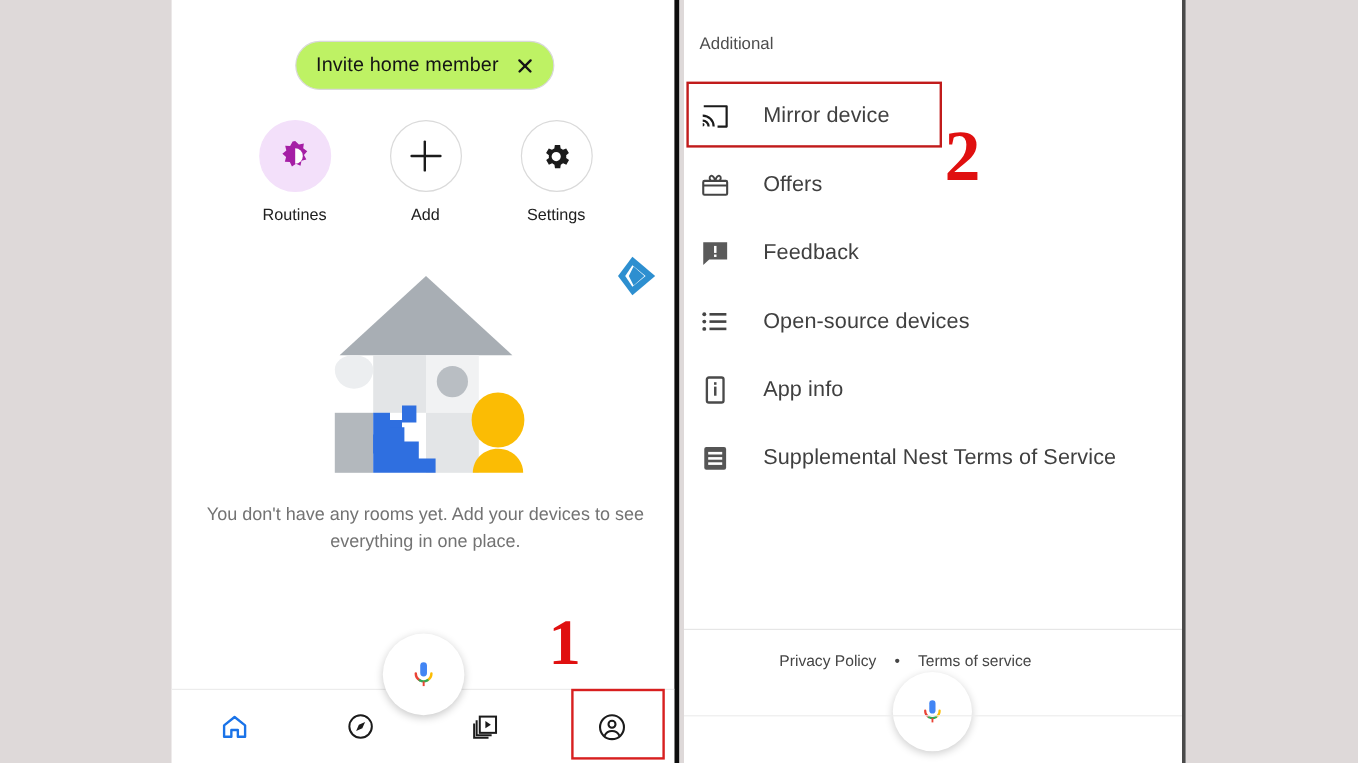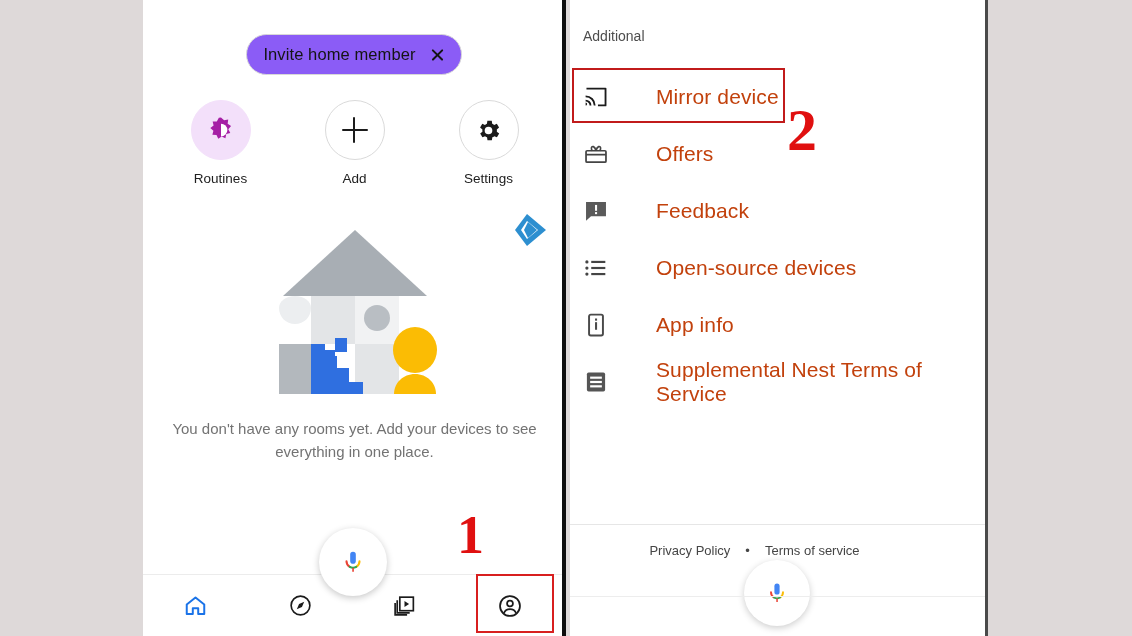--- a/index.html
+++ b/index.html
@@ -16,36 +16,36 @@
     position: absolute; top: 0; height: 636px;
     background: #ffffff; overflow: hidden;
   }
   #left-panel  { left: 143px; width: 423px; border-right: 4px solid #0d0d0d; }
   #right-panel { left: 570px; width: 418px; border-right: 3px solid #4a4a4a; }
 
   
   .chip {
     position: absolute; left: 103px; top: 34px;
     width: 216px; height: 41px; border-radius: 21px;
-    border: 1px solid #d8d8d8; background: #8b5cf6;
+    border: 1px solid #d8d8d8; background: #bef264;
     display: flex; align-items: center; justify-content: center; gap: 14px;
   }
   .chip-label { font-size: 16.5px; color: #141414; letter-spacing: .1px; }
   .chip-close { width: 15px; height: 15px; position: relative; flex: 0 0 auto; }
   .chip-close i {
     position: absolute; left: 0; top: 7px; width: 15px; height: 1.8px;
     background: #141414; border-radius: 1px;
   }
   .chip-close i:first-child { transform: rotate(45deg); }
   .chip-close i:last-child  { transform: rotate(-45deg); }
 
   
   .actions {
     position: absolute; left: 0; top: 100px; width: 423px;
-    display: flex; justify-content: center; gap: 68px;
+    display: flex; justify-content: center; gap: 43px;
   }
   .action { width: 66px; text-align: center; }
   .action-circle {
     width: 60px; height: 60px; border-radius: 50%;
     margin: 0 auto 11px; display: flex; align-items: center; justify-content: center;
     border: 1px solid #dadada; background: #fff;
   }
   .action-circle.filled { background: #f3e0fa; border-color: #f3e0fa; }
   .action-label { font-size: 13.5px; color: #202020; }
 
@@ -107,21 +107,21 @@
   
   #additional-label {
     position: absolute; left: 13px; top: 28px;
     font-size: 14px; color: #4d4d4d;
   }
   #menu { position: absolute; left: 0; top: 68px; width: 415px; }
   .menu-item {
     height: 57px; display: flex; align-items: center; padding-left: 13px; gap: 27px;
   }
   .menu-icon { width: 26px; height: 26px; flex: 0 0 auto; display: block; }
-  .menu-label { font-size: 21px; color: #c2410c; letter-spacing: .1px; margin-left: 20px; }
+  .menu-label { font-size: 18px; color: #404040; letter-spacing: .1px; }
   #mirror-highlight {
     position: absolute; left: 2px; top: 68px; width: 213px; height: 55px;
     border: 2.5px solid #c11b1b; pointer-events: none; z-index: 3;
   }
   #menu-divider {
     position: absolute; left: 0; top: 524px; width: 415px;
     border-top: 1px solid #e6e6e6;
   }
   #footer-links {
     position: absolute; left: 0; top: 543px; width: 369px;

